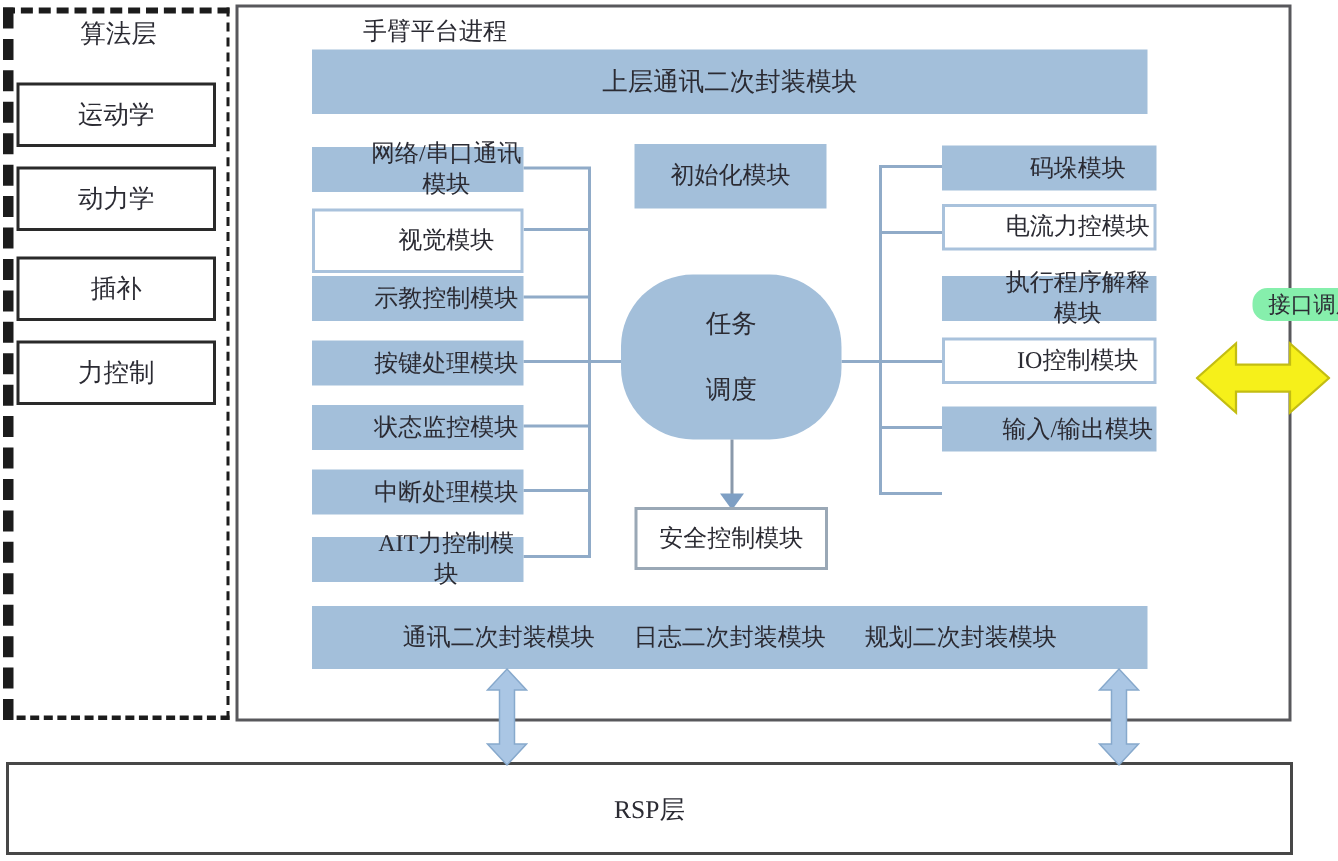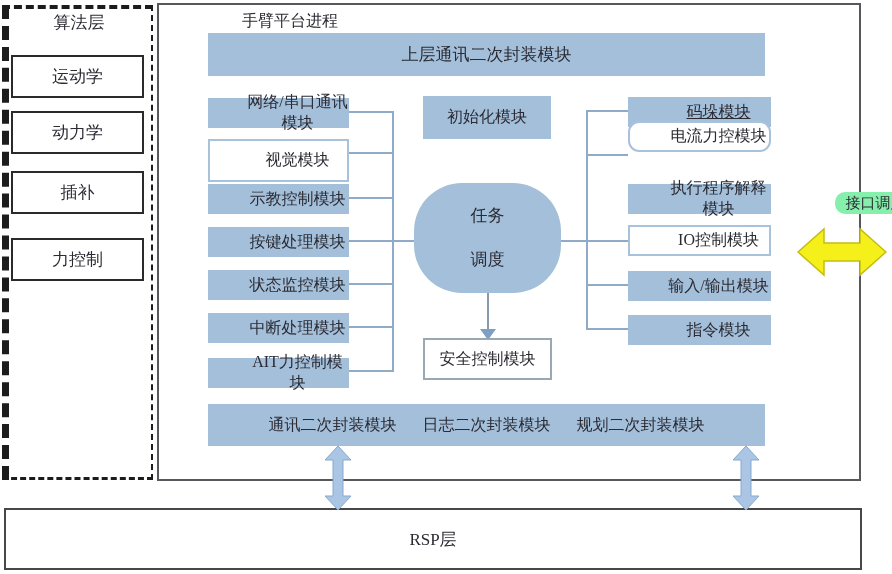--- a/index.html
+++ b/index.html
@@ -70,21 +70,21 @@
 </head>
 <body>
 
 <div class="canvas">
 
   <div class="abs algo-panel"></div>
   <div class="abs center algo-title">算法层</div>
   <div class="abs center algo-box" style="top:55px;">运动学</div>
   <div class="abs center algo-box" style="top:111px;">动力学</div>
   <div class="abs center algo-box" style="top:171px;">插补</div>
-  <div class="abs center algo-box" style="top:238px;">力控制</div>
+  <div class="abs center algo-box" style="top:227px;">力控制</div>
 
   <div class="abs main-frame"></div>
   <div class="abs main-title">手臂平台进程</div>
 
   <div class="abs center bluebar top-bar">上层通讯二次封装模块</div>
 
   <div class="abs hline" style="left:349px;top:111px;width:43px;"></div>
   <div class="abs hline" style="left:349px;top:152px;width:43px;"></div>
   <div class="abs hline" style="left:349px;top:197px;width:43px;"></div>
   <div class="abs hline" style="left:349px;top:240px;width:65px;"></div>
@@ -110,26 +110,25 @@
 
   <div class="abs center init-box">初始化模块</div>
   <div class="abs center scheduler">
     <span>任务</span>
     <span>调度</span>
   </div>
   <div class="abs down-stem"></div>
   <div class="abs down-head"></div>
   <div class="abs center safety">安全控制模块</div>
 
-  <div class="abs center mod mod-r" style="top:97px;text-decoration:underline;">码垛模块</div>
-  <div class="abs center mod mod-r outline" style="top:121px;height:31px;border-radius:11px;">电流力控模块</div>
+  <div class="abs center mod mod-r" style="top:97px;">码垛模块</div>
+  <div class="abs center mod mod-r outline" style="top:136px;height:31px;">电流力控模块</div>
   <div class="abs center mod mod-r" style="top:184px;">执行程序解释模块</div>
   <div class="abs center mod mod-r" style="top:271px;">输入/输出模块</div>
   <div class="abs center mod mod-r outline" style="top:225px;height:31px;">IO控制模块</div>
-  <div class="abs center mod mod-r" style="top:315px;">指令模块</div>
 
   <div class="abs bluebar bottom-bar">
     <span>通讯二次封装模块</span>
     <span>日志二次封装模块</span>
     <span>规划二次封装模块</span>
   </div>
 
   <svg class="abs varrow varrow-left" width="28" height="66" viewBox="0 0 28 66">
     <polygon points="14,1 27,15 19,15 19,51 27,51 14,65 1,51 9,51 9,15 1,15" fill="#aac6e4" stroke="#87a9cc" stroke-width="1"></polygon>
   </svg>

